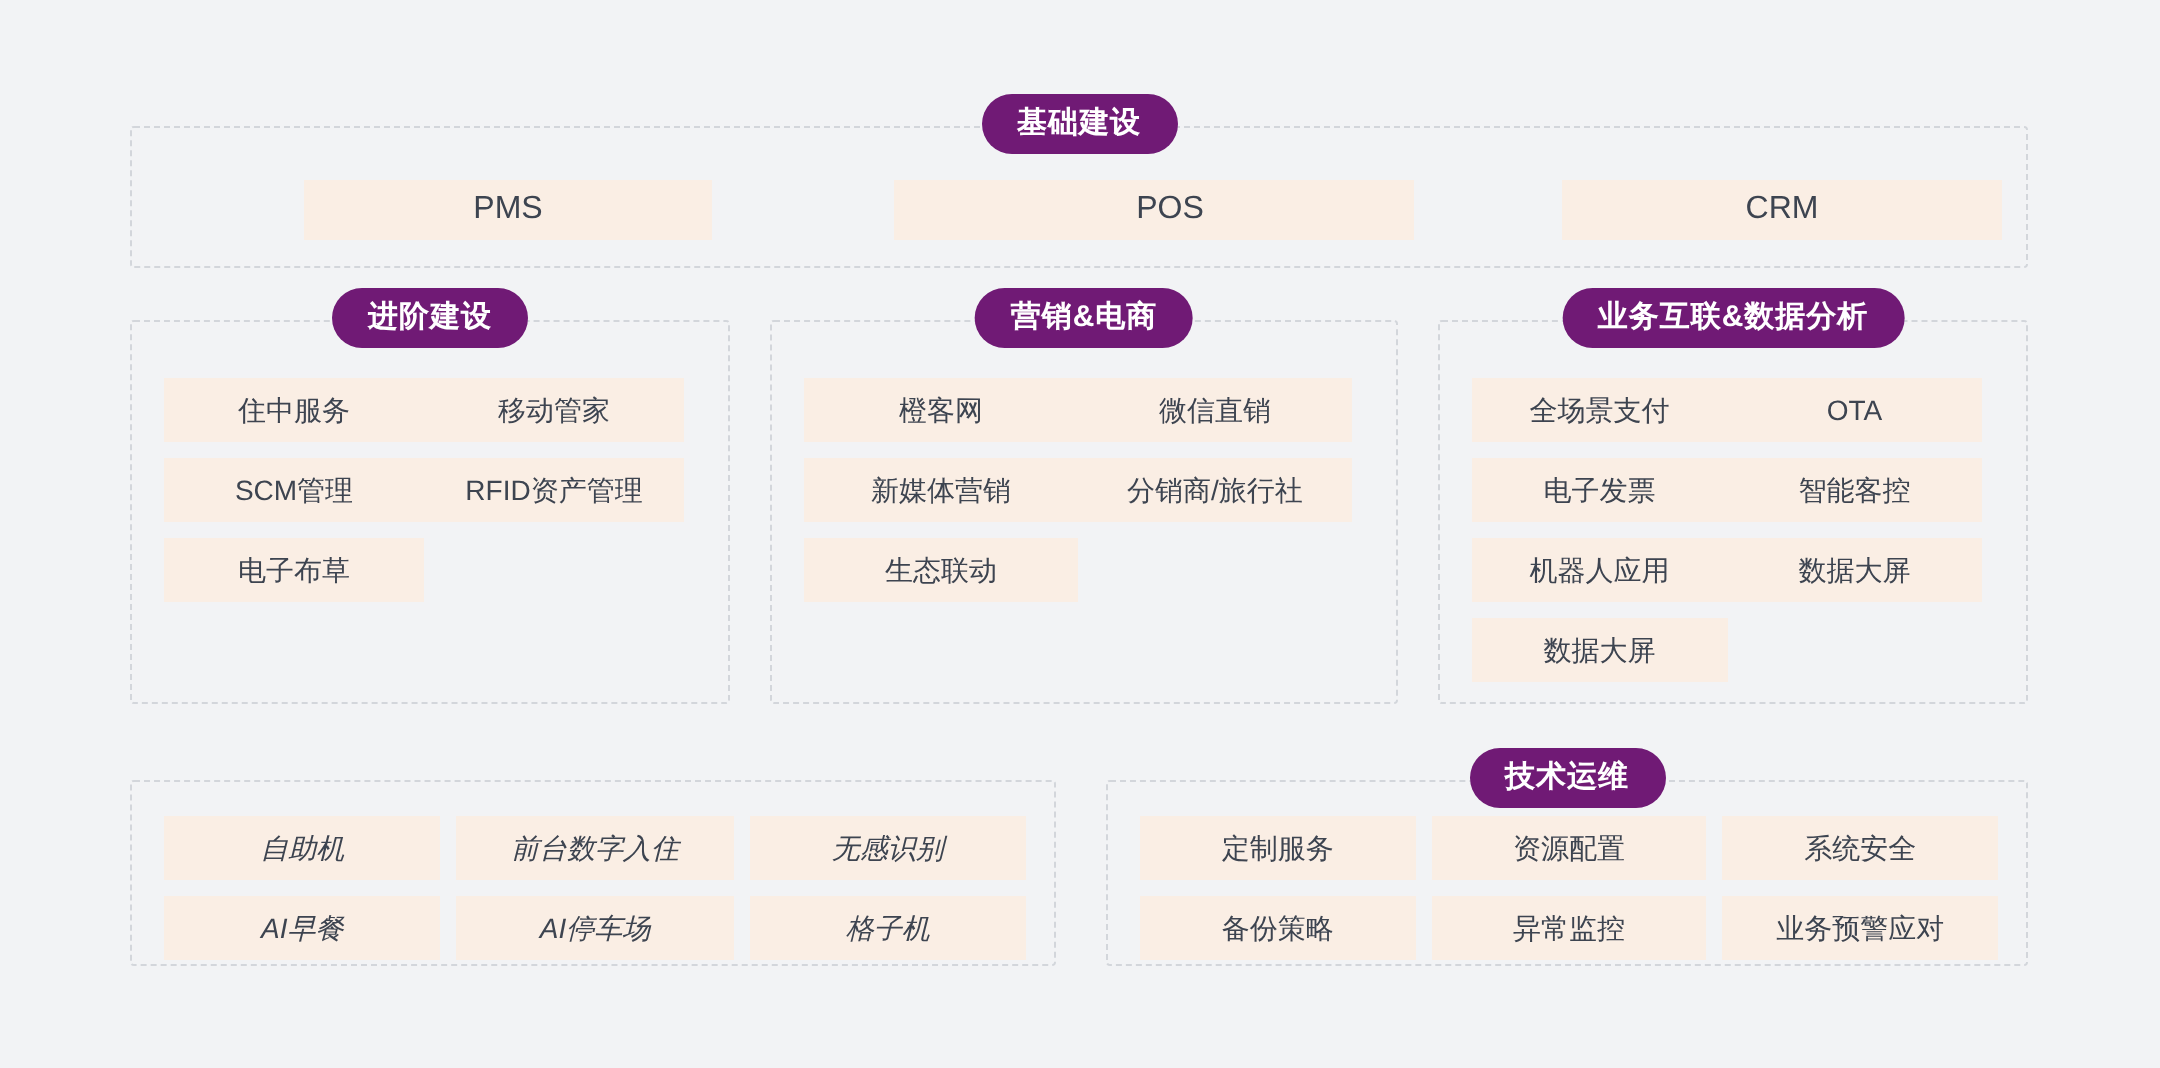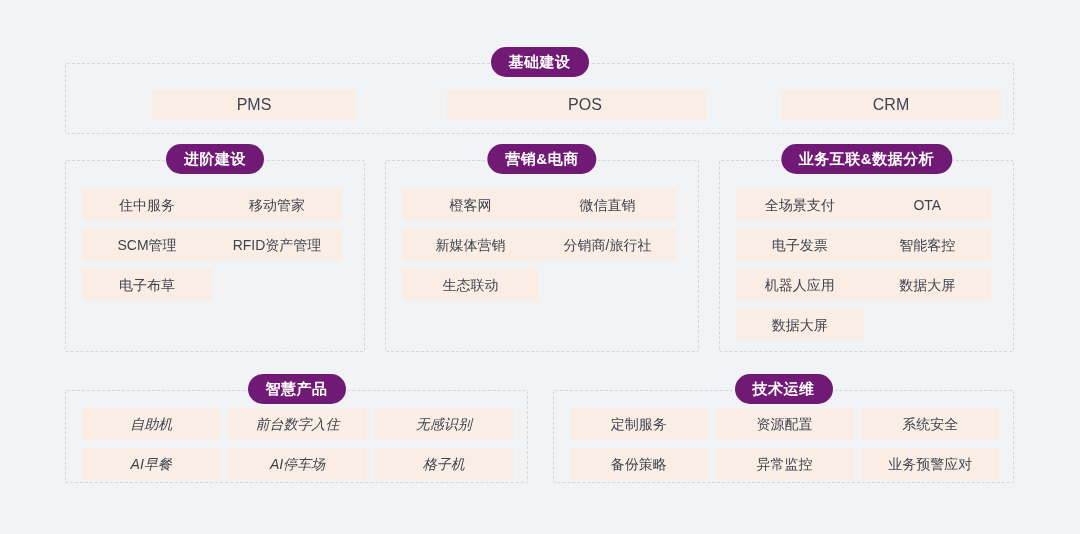--- a/index.html
+++ b/index.html
@@ -153,21 +153,20 @@
       <div class="tile">OTA</div>
       <div class="tile">电子发票</div>
       <div class="tile">智能客控</div>
       <div class="tile">机器人应用</div>
       <div class="tile">数据大屏</div>
       <div class="tile">数据大屏</div>
     </div>
   </div>
 
   <div class="group" id="group-smart">
-    <div class="pill center">智慧产品</div>
     <div class="tiles grid3">
       <div class="tile">自助机</div>
       <div class="tile">前台数字入住</div>
       <div class="tile">无感识别</div>
       <div class="tile">AI早餐</div>
       <div class="tile">AI停车场</div>
       <div class="tile">格子机</div>
     </div>
   </div>
 

